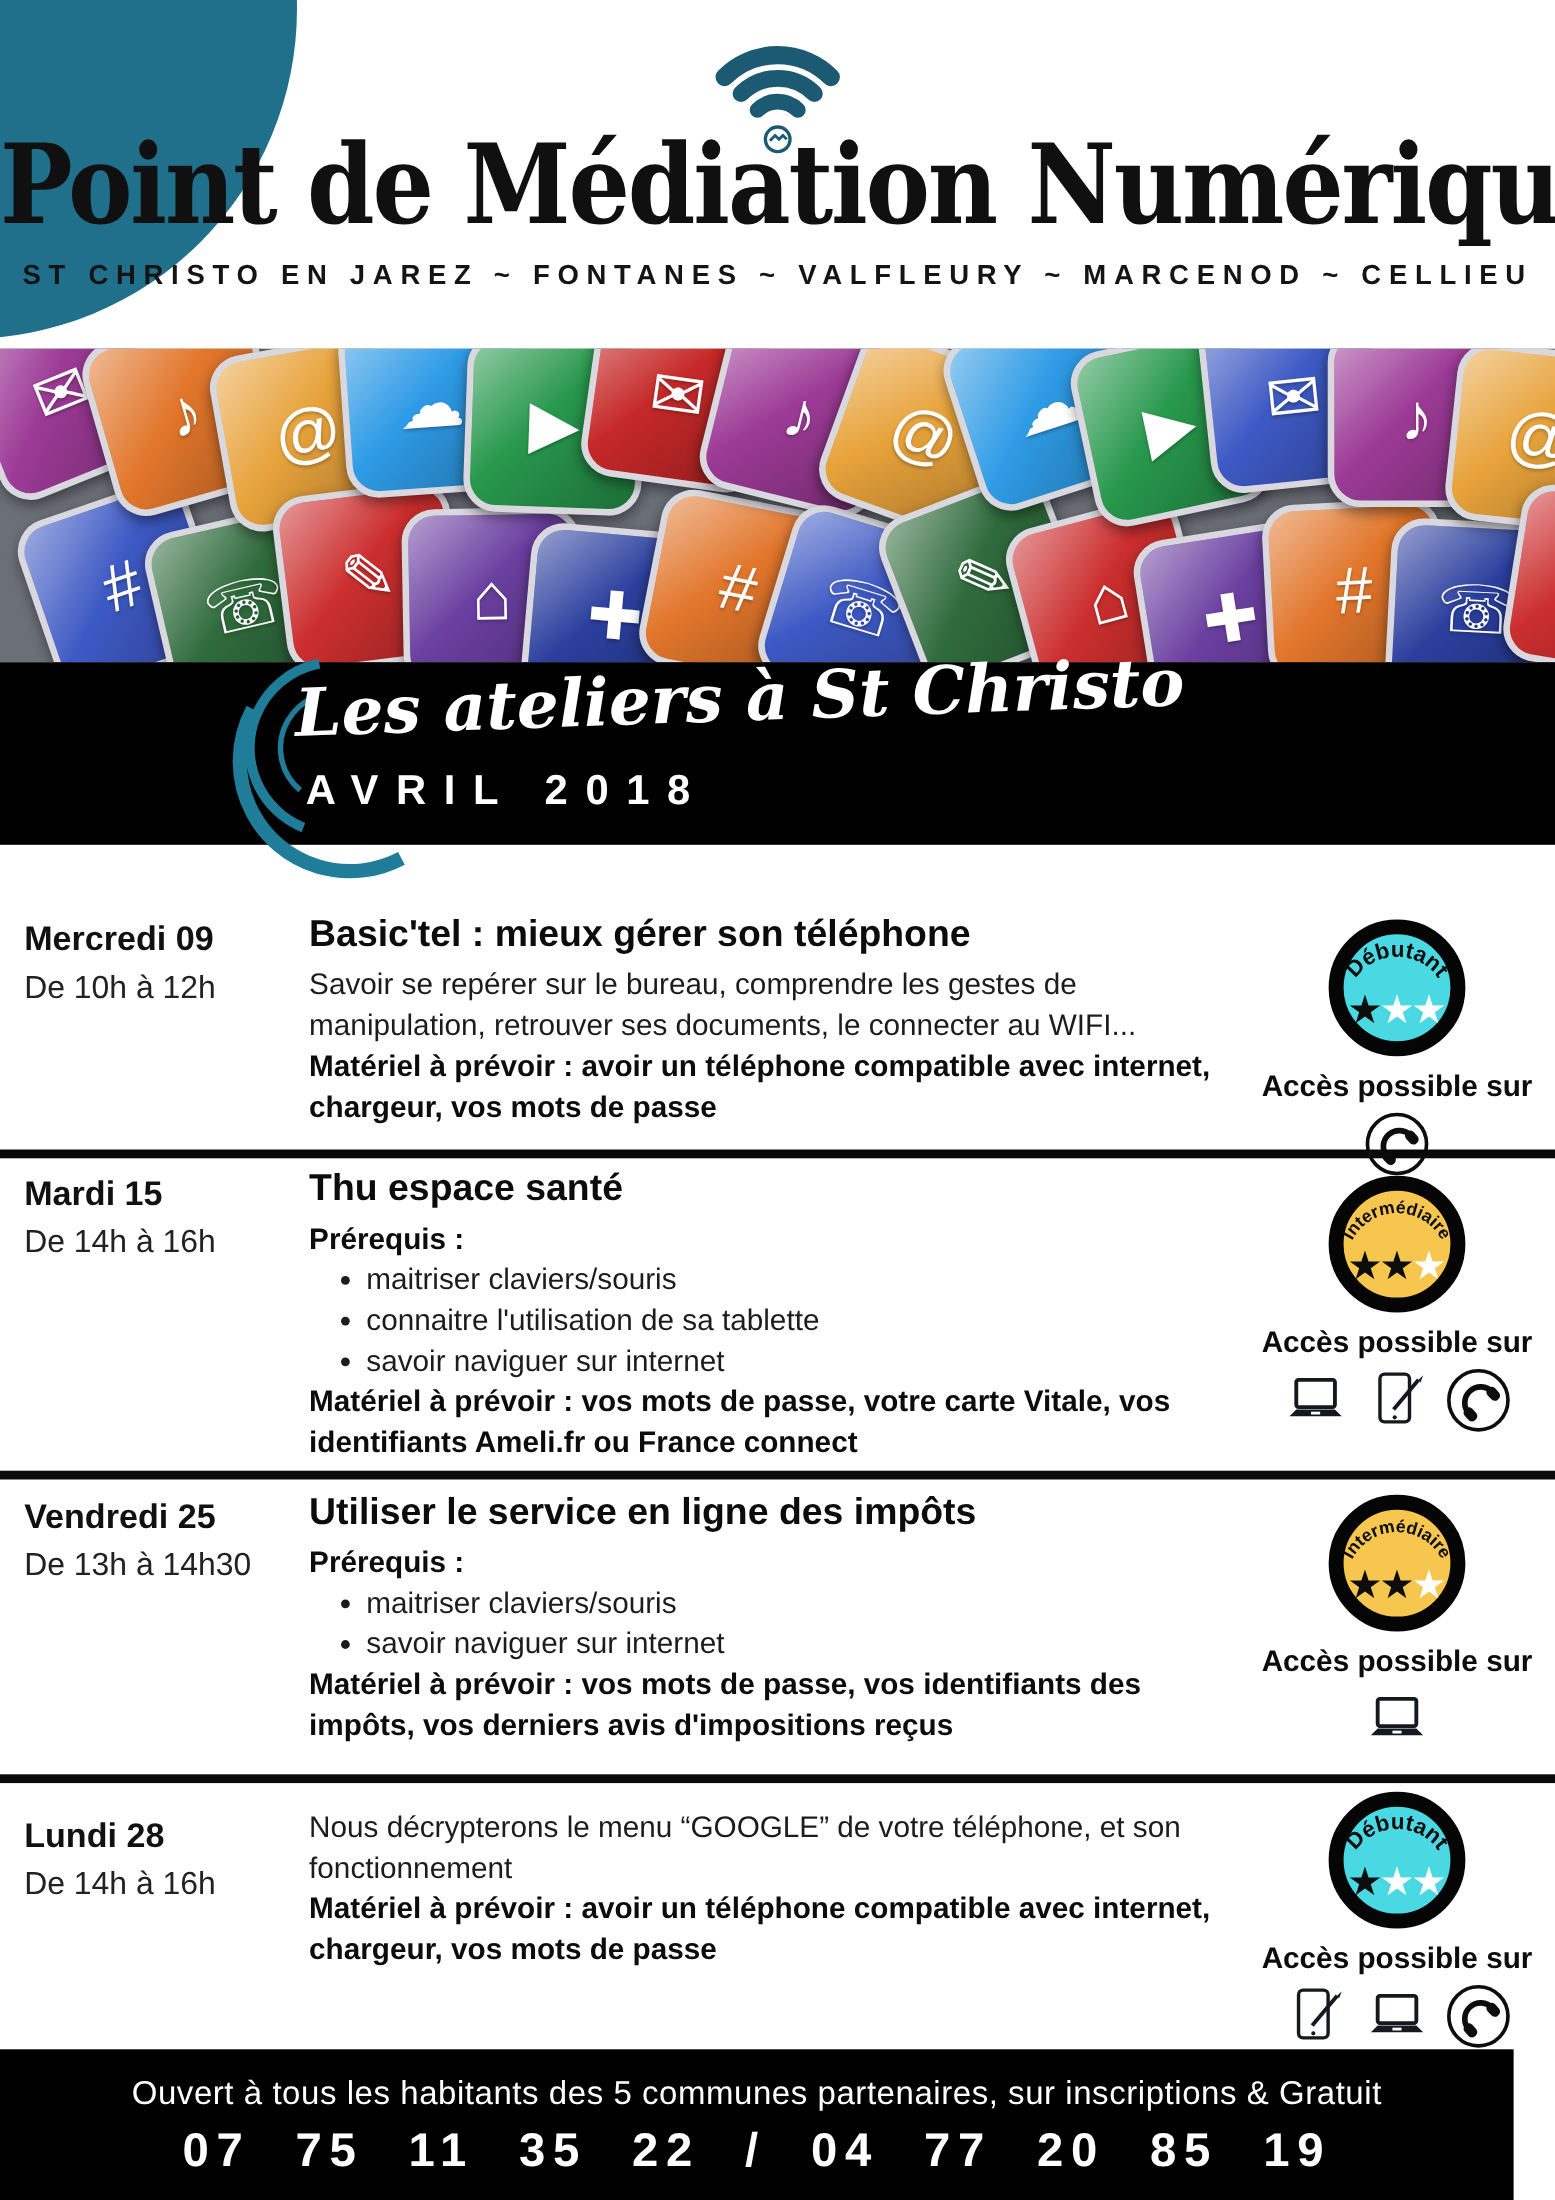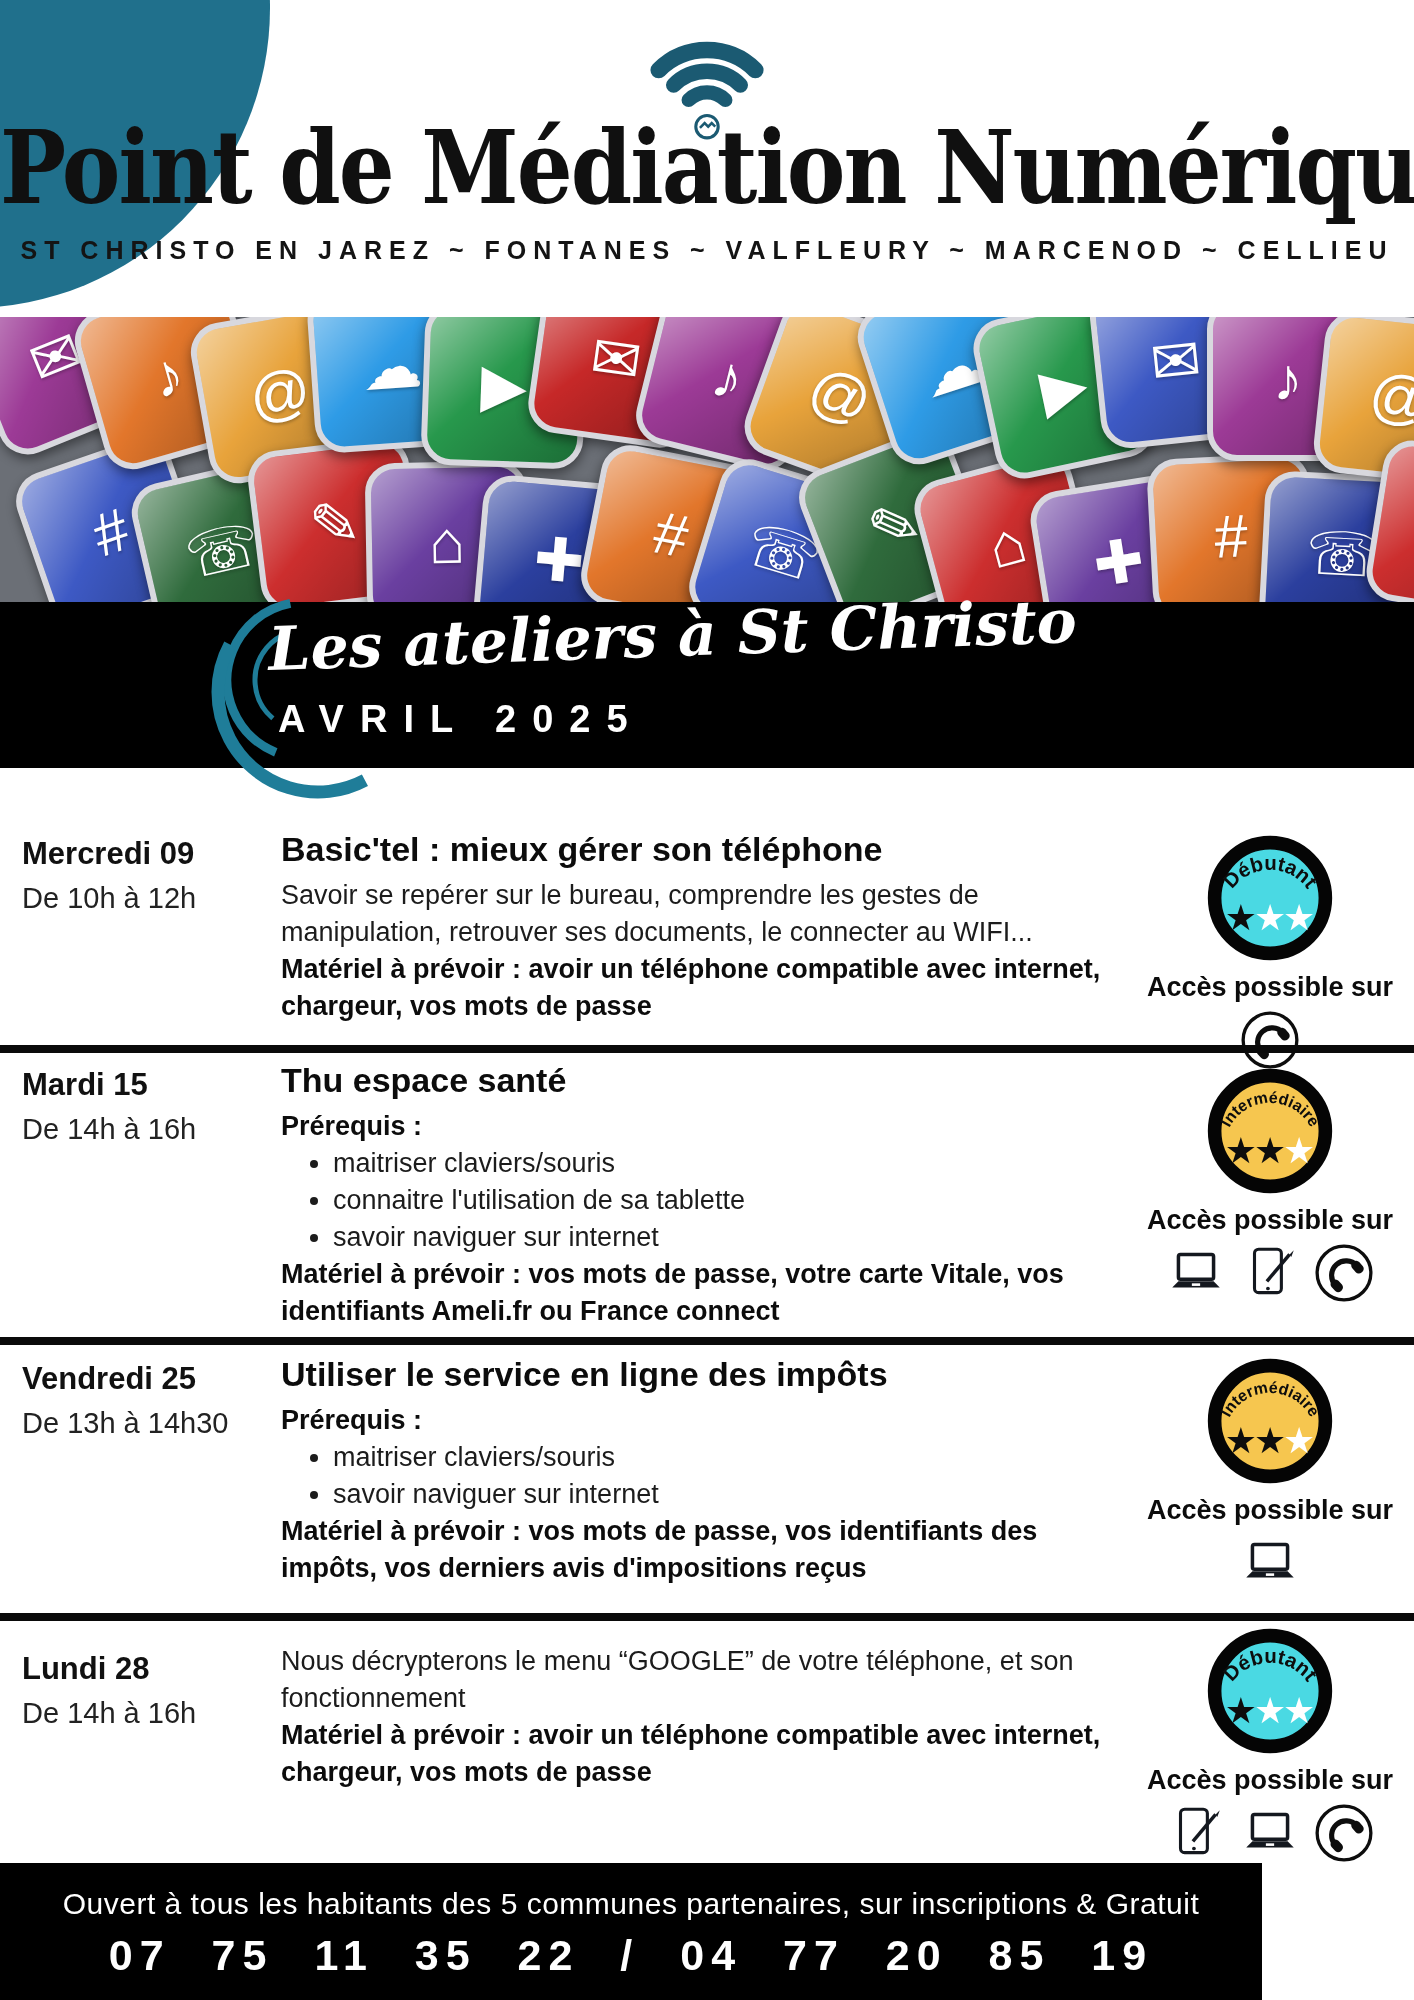--- a/index.html
+++ b/index.html
@@ -45,21 +45,21 @@
   .ws-prereq{font-size:27px;line-height:37px;font-weight:700;}
   .ws-bullets{margin:0;padding-left:52px;font-size:27px;line-height:37px;color:#1c1c1c;}
   .ws-materiel{font-size:27px;line-height:37px;font-weight:700;color:#0c0c0c;}
   .badge-col{position:absolute;right:10px;width:268px;display:flex;flex-direction:column;align-items:center;}
   .badge-svg{width:136px;height:136px;}
   .acces{font-size:27px;font-weight:700;margin-top:6px;white-space:nowrap;color:#0c0c0c;}
   .devices{display:flex;align-items:center;justify-content:center;gap:12px;margin-top:6px;}
   .dev-icon{width:62px;height:62px;}
 
   
-  .footer{position:absolute;top:1863px;left:0;width:1262px;height:137px;background:#000;
+  .footer{position:absolute;top:1863px;left:0;width:1376px;height:137px;background:#000;
           text-align:center;color:#fff;}
   .footer-line1{margin-top:24px;font-size:30px;letter-spacing:.5px;}
   .footer-phones{margin-top:10px;font-size:43px;font-weight:700;letter-spacing:7px;word-spacing:22px;}
 </style>
 </head>
 <body>
 
 <div id="page">
 
   <svg width="0" height="0" style="position:absolute" aria-hidden="true">
@@ -178,21 +178,21 @@
       <div class="tile" style="left: 1374px; top: 131px; background-color: rgb(204, 46, 46); transform: rotate(9deg);"></div>
     </div>
 
   <div class="banner"></div>
   <svg class="arc-decor" viewBox="0 0 220 230">
     <circle cx="115" cy="84" r="78" fill="none" stroke="#1f7d99" stroke-width="9" stroke-dasharray="200 290" transform="rotate(112 115 84)"></circle>
     <circle cx="115" cy="84" r="50" fill="none" stroke="#1f7d99" stroke-width="5" stroke-dasharray="105 210" transform="rotate(130 115 84)"></circle>
     <circle cx="128" cy="96" r="100" fill="none" stroke="#1f7d99" stroke-width="13" stroke-dasharray="255 374" transform="rotate(62 128 96)"></circle>
   </svg>
   <div class="script-title">Les ateliers à St Christo</div>
-  <div class="banner-month">AVRIL 2025</div>
+  <div class="banner-month">AVRIL 2018</div>
 
   <div class="row" style="top:768px;height:277px;">
     <div class="date-col" style="top:68px;">
       <div class="date">Mercredi 09</div>
       <div class="time">De 10h à 12h</div>
     </div>
     <div class="content-col" style="top:62px;">
       <div class="ws-title">Basic'tel : mieux gérer son téléphone</div>
       <div class="ws-desc">Savoir se repérer sur le bureau, comprendre les gestes de manipulation, retrouver ses documents, le connecter au WIFI...</div>
       <div class="ws-materiel">Matériel à prévoir : avoir un téléphone compatible avec internet, chargeur, vos mots de passe</div>

